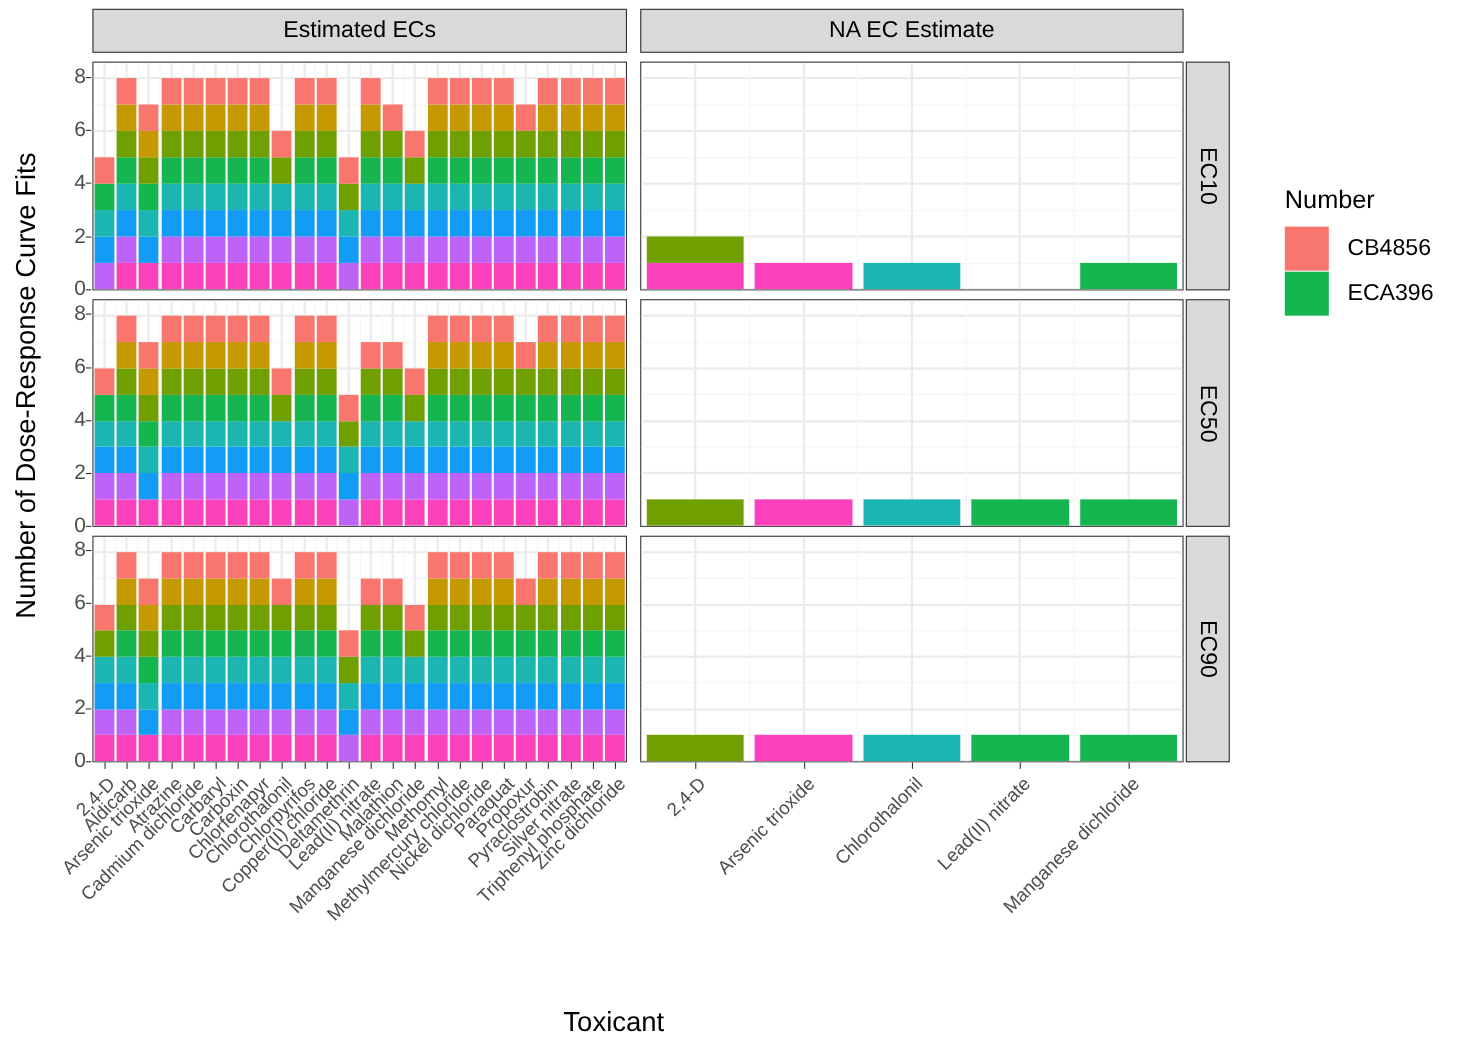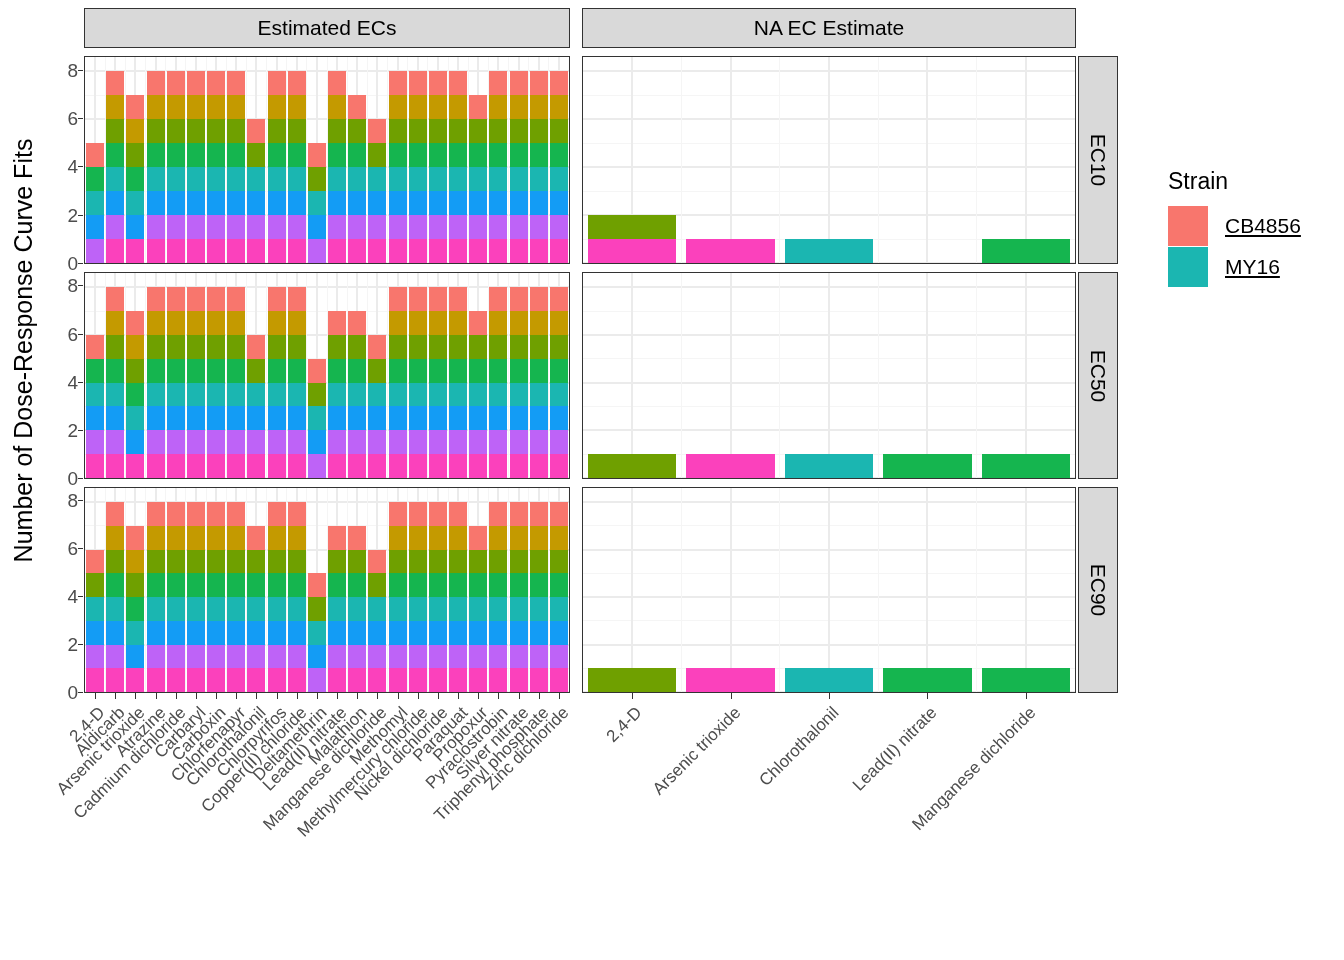--- a/index.html
+++ b/index.html
@@ -57,21 +57,21 @@
   }
   .xtitle{
     position:absolute;width:100%;text-align:center;font-size:25px;color:#000;
   }
 
   
   .legend{position:absolute;}
   .legend-title{font-size:23px;color:#000;margin-bottom:10px;}
   .legend-item{display:flex;align-items:center;height:41px;}
   .legend-key{width:40px;height:40px;flex:0 0 40px;}
-  .legend-label{margin-left:17px;font-size:21px;color:#000;text-decoration:underline;}
+  .legend-label{margin-left:17px;font-size:21px;color:#000;}
 </style>
 </head>
 <body>
 
 <div id="root">
 
   <div class="ytitle">
     <span>Number of Dose-Response Curve Fits</span>
   </div>
 
@@ -1142,28 +1142,29 @@
       <div class="xtick" style="left: 730.6px; top: 693px; height: 6px;"></div>
       <div class="xlab" style="left: 330.6px; top: 703px; width: 400px;">Arsenic trioxide</div>
       <div class="xtick" style="left: 829px; top: 693px; height: 6px;"></div>
       <div class="xlab" style="left: 429px; top: 703px; width: 400px;">Chlorothalonil</div>
       <div class="xtick" style="left: 927.4px; top: 693px; height: 6px;"></div>
       <div class="xlab" style="left: 527.4px; top: 703px; width: 400px;">Lead(II) nitrate</div>
       <div class="xtick" style="left: 1025.8px; top: 693px; height: 6px;"></div>
       <div class="xlab" style="left: 625.8px; top: 703px; width: 400px;">Manganese dichloride</div>
     </div>
 
+  <div class="xtitle" id="xtitle" style="left: 0px; top: 915px; width: 1116px;">Toxicant</div>
 
   <div class="legend" id="legend" style="left:1168px;top:168px;">
-    <div class="legend-title">Strain</div>
+    <div class="legend-title">Number</div>
     <div id="legend-items">
         <div class="legend-item">
           <div class="legend-key" style="background: rgb(248, 118, 109);"></div>
           <div class="legend-label">CB4856</div>
         </div>
         <div class="legend-item">
-          <div class="legend-key" style="background: rgb(27, 182, 177);"></div>
-          <div class="legend-label">MY16</div>
+          <div class="legend-key" style="background: rgb(21, 181, 79);"></div>
+          <div class="legend-label">ECA396</div>
         </div>
       </div>
   </div>
 
 </div>
 
 </body></html>

